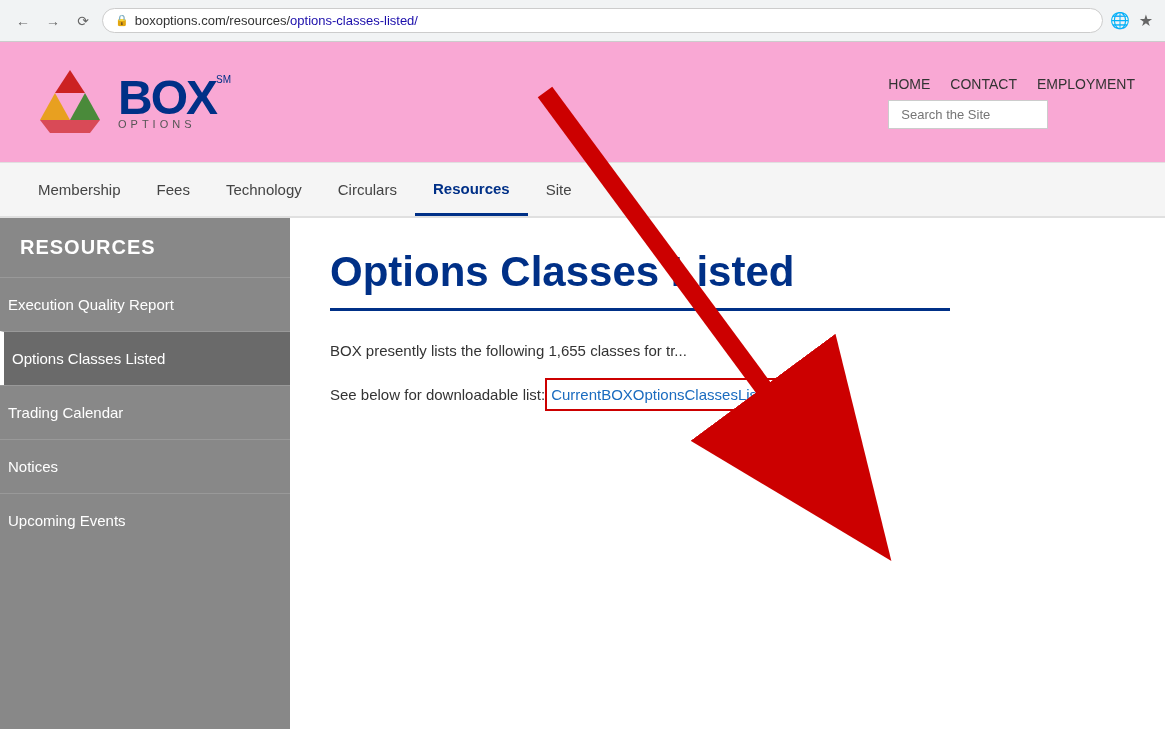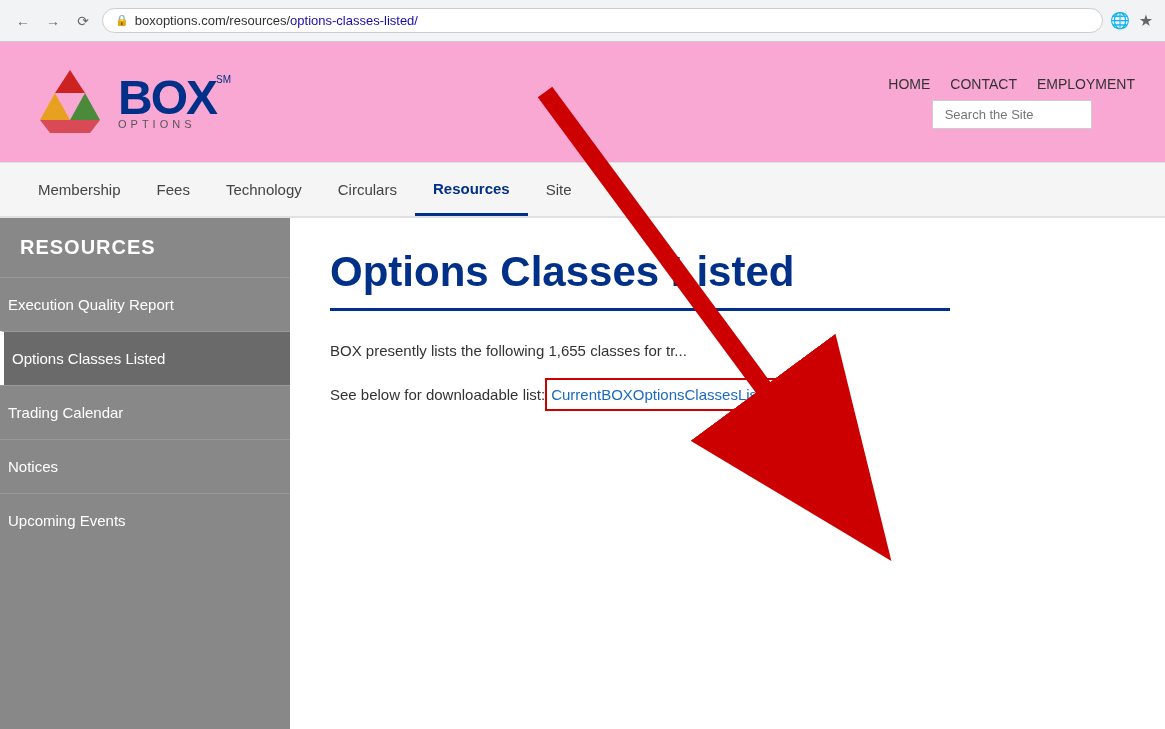--- a/index.html
+++ b/index.html
@@ -40,21 +40,21 @@
       justify-content: space-between;
       height: 121px;
     }
     .logo-area { display: flex; align-items: center; gap: 0; }
     .logo-box-svg { width: 80px; height: 75px; }
     .logo-text { display: flex; flex-direction: column; margin-left: 8px; }
     .logo-box-wordmark { font-size: 48px; font-weight: 900; color: #003087; letter-spacing: -2px; line-height: 1; }
     .logo-sm { font-size: 10px; color: #003087; vertical-align: super; }
     .logo-options { font-size: 11px; color: #555; letter-spacing: 4px; text-transform: uppercase; margin-top: -4px; }
 
-    .header-right { display: flex; flex-direction: column; align-items: center; gap: 8px; }
+    .header-right { display: flex; flex-direction: column; align-items: flex-start; gap: 8px; }
     .top-nav { display: flex; gap: 20px; align-items: center; }
     .top-nav a { font-size: 14px; color: #333; text-decoration: none; }
     .search-box {
       border: 1px solid #ccc; padding: 6px 12px; font-size: 13px;
       color: #999; width: 160px; background: #fff;
     }
 
     
     .main-nav {
       background: #f5f5f5;

